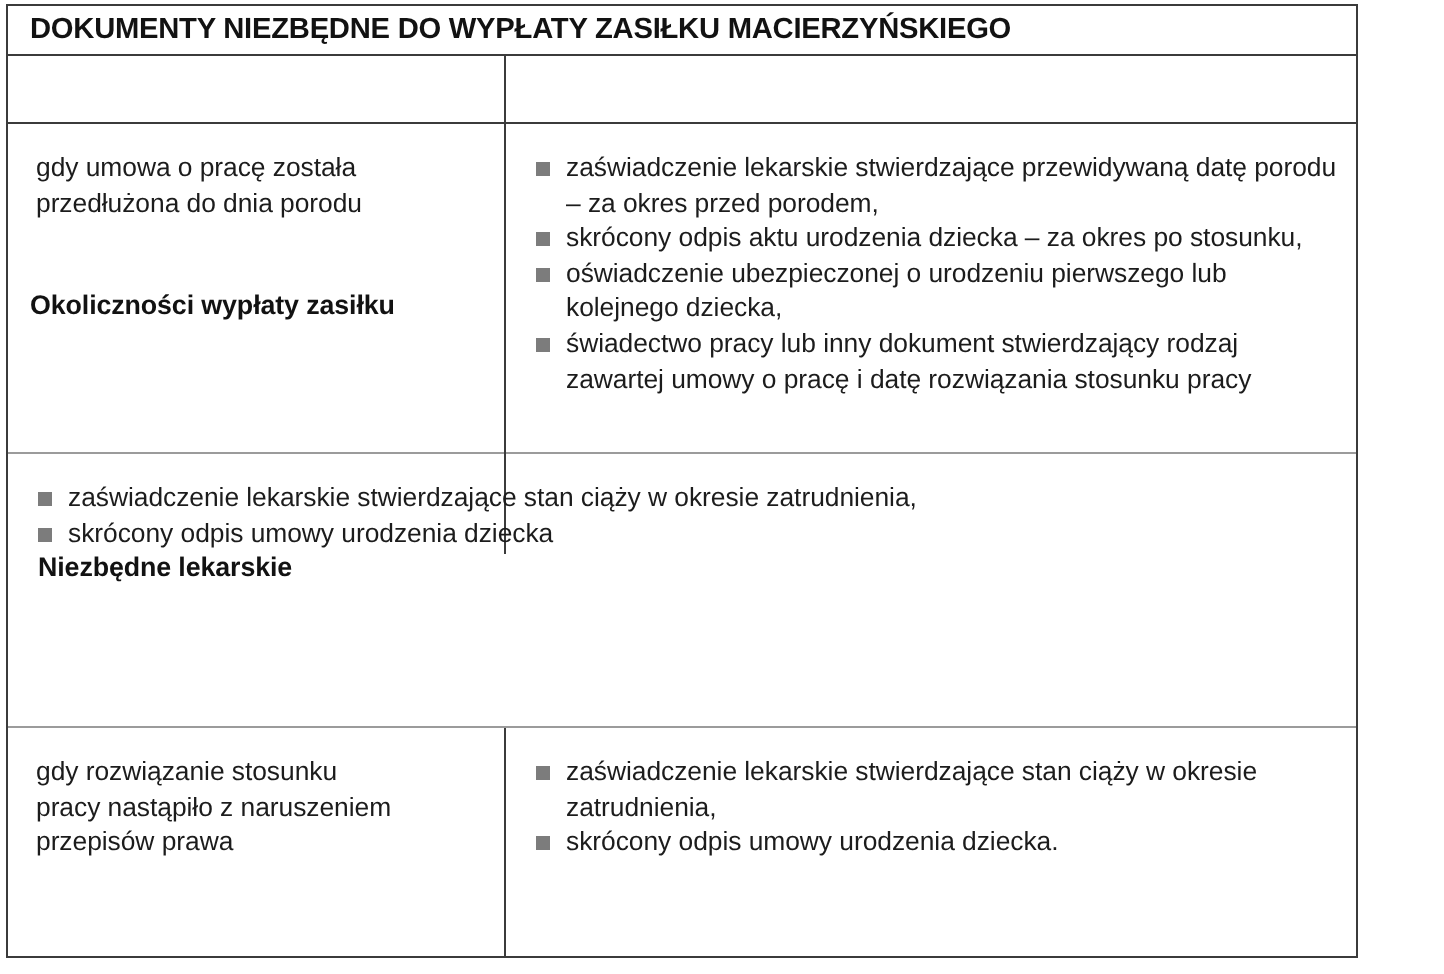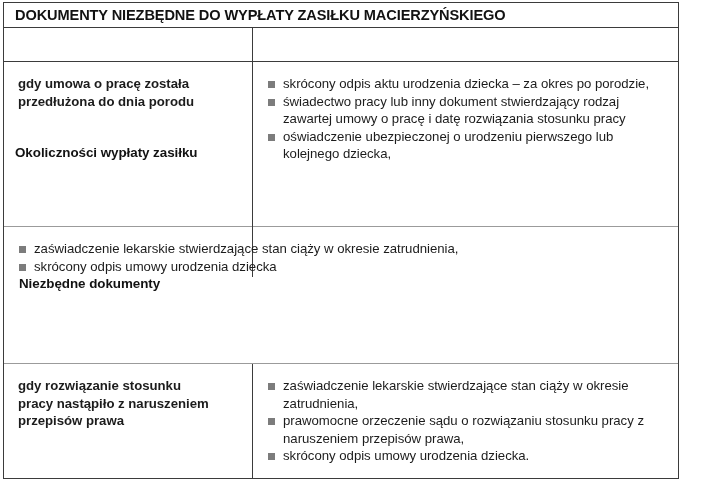--- a/index.html
+++ b/index.html
@@ -89,21 +89,20 @@
   }
   .body-row.last {
     border-bottom: none;
   }
   .cell-left {
     box-sizing: border-box;
     width: 249px;
     flex: 0 0 249px;
     border-right: 1.5px solid #3b3b3b;
     padding: 13px 8px 10px 14px;
-    font-weight: bold;
   }
   .cell-right {
     box-sizing: border-box;
     flex: 1 1 auto;
     padding: 13px 8px 10px 15px;
   }
 
   .cond-text {
     font-size: 13.2px;
     line-height: 17.6px;
@@ -148,42 +147,46 @@
 
   <div class="title-row">
     <div class="title-text">DOKUMENTY NIEZBĘDNE DO WYPŁATY ZASIŁKU MACIERZYŃSKIEGO</div>
   </div>
 
   <div class="head-row">
     <div class="head-cell-left">
       <span class="head-text">Okoliczności wypłaty zasiłku</span>
     </div>
     <div class="head-cell-right">
-      <span class="head-text">Niezbędne dokumenty</span>
+      <span class="head-text">Niezbędne lekarskie</span>
     </div>
   </div>
 
   <div class="body-row row-1">
     <div class="cell-left">
       <div class="cond-text">gdy umowa o pracę została
 przedłużona do dnia porodu</div>
     </div>
     <div class="cell-right">
       <ul class="doc-list">
         <li>
           <span class="bullet"></span>
-          <span>skrócony odpis aktu urodzenia dziecka – za okres po porodzie,</span>
+          <span>zaświadczenie lekarskie stwierdzające przewidywaną datę porodu – za okres przed porodem,</span>
+        </li>
+        <li>
+          <span class="bullet"></span>
+          <span>skrócony odpis aktu urodzenia dziecka – za okres po stosunku,</span>
+        </li>
+        <li>
+          <span class="bullet"></span>
+          <span>oświadczenie ubezpieczonej o urodzeniu pierwszego lub kolejnego dziecka,</span>
         </li>
         <li>
           <span class="bullet"></span>
           <span>świadectwo pracy lub inny dokument stwierdzający rodzaj zawartej umowy o pracę i datę rozwiązania stosunku pracy</span>
-        </li>
-        <li>
-          <span class="bullet"></span>
-          <span>oświadczenie ubezpieczonej o urodzeniu pierwszego lub kolejnego dziecka,</span>
         </li>
       </ul>
     </div>
   </div>
 
   <div class="body-row row-2">
     <div class="cell-right">
       <ul class="doc-list">
         <li>
           <span class="bullet"></span>
@@ -204,23 +207,19 @@
 przepisów prawa</div>
     </div>
     <div class="cell-right">
       <ul class="doc-list">
         <li>
           <span class="bullet"></span>
           <span>zaświadczenie lekarskie stwierdzające stan ciąży w okresie zatrudnienia,</span>
         </li>
         <li>
           <span class="bullet"></span>
-          <span>prawomocne orzeczenie sądu o rozwiązaniu stosunku pracy z naruszeniem przepisów prawa,</span>
-        </li>
-        <li>
-          <span class="bullet"></span>
           <span>skrócony odpis umowy urodzenia dziecka.</span>
         </li>
       </ul>
     </div>
   </div>
 
 </div>
 
 </body></html>

